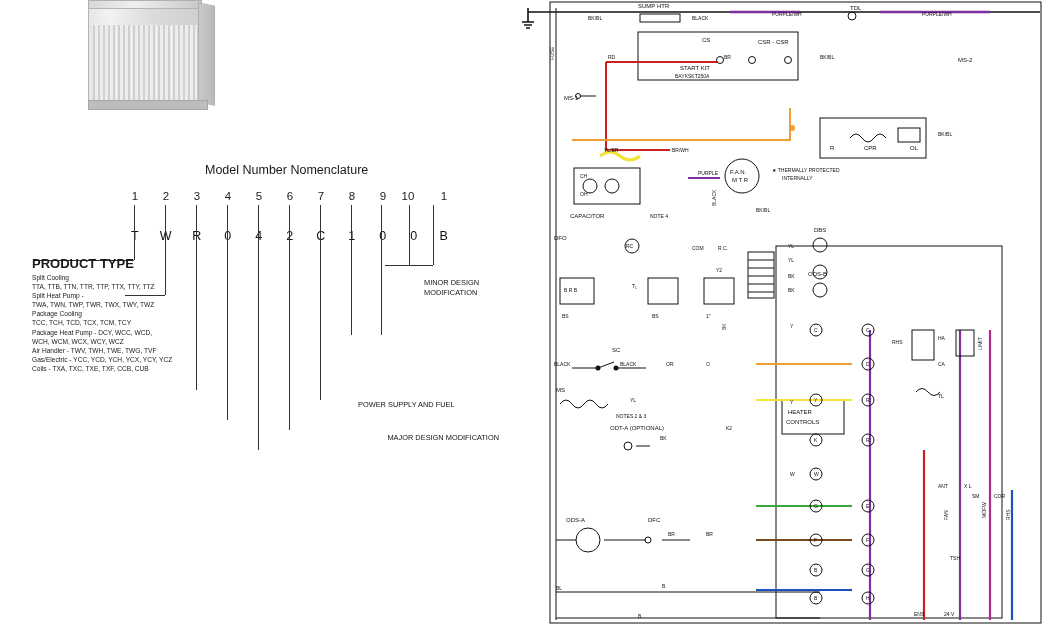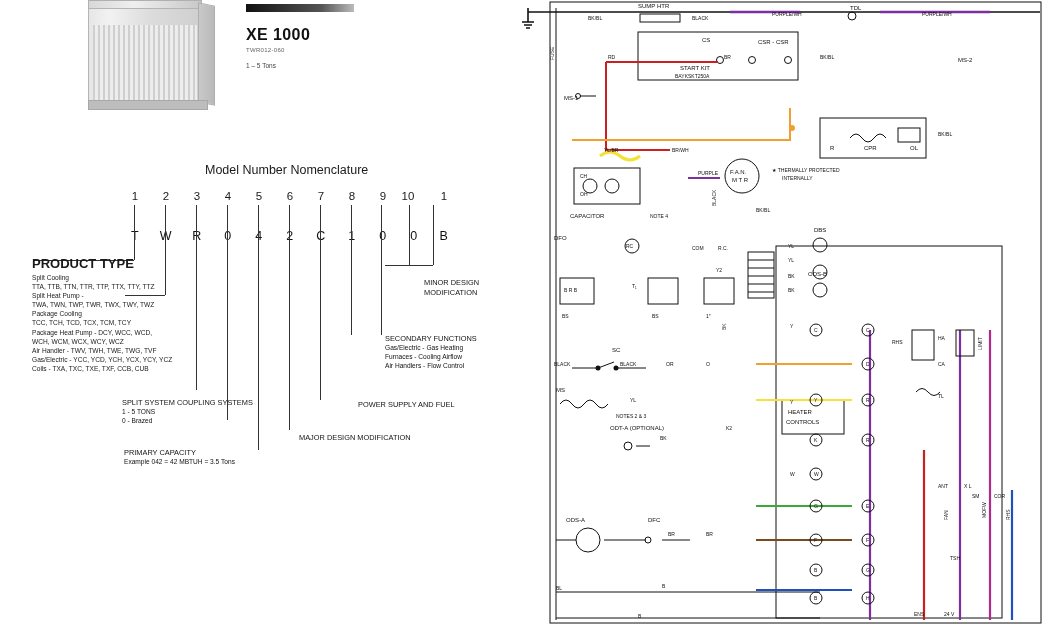--- a/index.html
+++ b/index.html
@@ -62,26 +62,20 @@
 
   <div class="unit-photo">
     <div class="unit-top"></div>
     <div class="unit-body">
       <div class="louvers"></div>
     </div>
     <div class="unit-side"></div>
     <div class="unit-base"></div>
   </div>
 
-  <div class="brand">
-    <div class="brand-rule"></div>
-    <div class="brand-title">XE 1000</div>
-    <div class="brand-sub">TWR012-060</div>
-    <div class="brand-tons">1 – 5 Tons</div>
-  </div>
 
   <div class="nom-title">Model Number Nomenclature</div>
 
   <div class="digits">
     <div class="row row-num">
       <span class="cell" style="left:0px;width:18px;">1</span>
       <span class="cell" style="left:31px;width:18px;">2</span>
       <span class="cell" style="left:62px;width:18px;">3</span>
       <span class="cell" style="left:93px;width:18px;">4</span>
       <span class="cell" style="left:124px;width:18px;">5</span>
@@ -131,45 +125,30 @@
     <div>    TWA, TWN, TWP, TWR, TWX, TWY, TWZ</div>
     <div>Package Cooling</div>
     <div>    TCC, TCH, TCD, TCX, TCM, TCY</div>
     <div>Package Heat Pump - DCY, WCC, WCD,</div>
     <div>    WCH, WCM, WCX, WCY, WCZ</div>
     <div>Air Handler - TWV, TWH, TWE, TWG, TVF</div>
     <div>Gas/Electric - YCC, YCD, YCH, YCX, YCY, YCZ</div>
     <div>Coils - TXA, TXC, TXE, TXF, CCB, CUB</div>
   </div>
 
-  <div class="lbl" style="left:122px;top:398px;width:230px;">
-    <div>SPLIT SYSTEM COUPLING SYSTEMS</div>
-    <div class="sm">1 - 5 TONS</div>
-    <div class="sm">    0 - Brazed</div>
-  </div>
-
-  <div class="lbl" style="left:124px;top:448px;width:210px;">
-    <div>PRIMARY CAPACITY</div>
-    <div class="sm">Example 042 = 42 MBTUH = 3.5 Tons</div>
-  </div>
-
-  <div class="lbl" style="left:299px;top:433px;width:200px;">
+
+
+  <div class="lbl" style="left:299px;top:433px;width:200px;text-align:right;">
     <div>MAJOR DESIGN MODIFICATION</div>
   </div>
 
   <div class="lbl" style="left:330px;top:400px;width:180px;padding-left:28px;">
     <div>POWER SUPPLY AND FUEL</div>
   </div>
 
-  <div class="lbl" style="left:385px;top:334px;width:130px;">
-    <div>SECONDARY FUNCTIONS</div>
-    <div class="sm">Gas/Electric - Gas Heating</div>
-    <div class="sm">Furnaces - Cooling Airflow</div>
-    <div class="sm">Air Handlers - Flow Control</div>
-  </div>
 
   <div class="lbl" style="left:424px;top:278px;width:110px;">
     <div>MINOR DESIGN</div>
     <div>MODIFICATION</div>
   </div>
 </div>
 
 <div class="panel-right">
 <svg width="523" height="625" viewBox="0 0 523 625">
 

